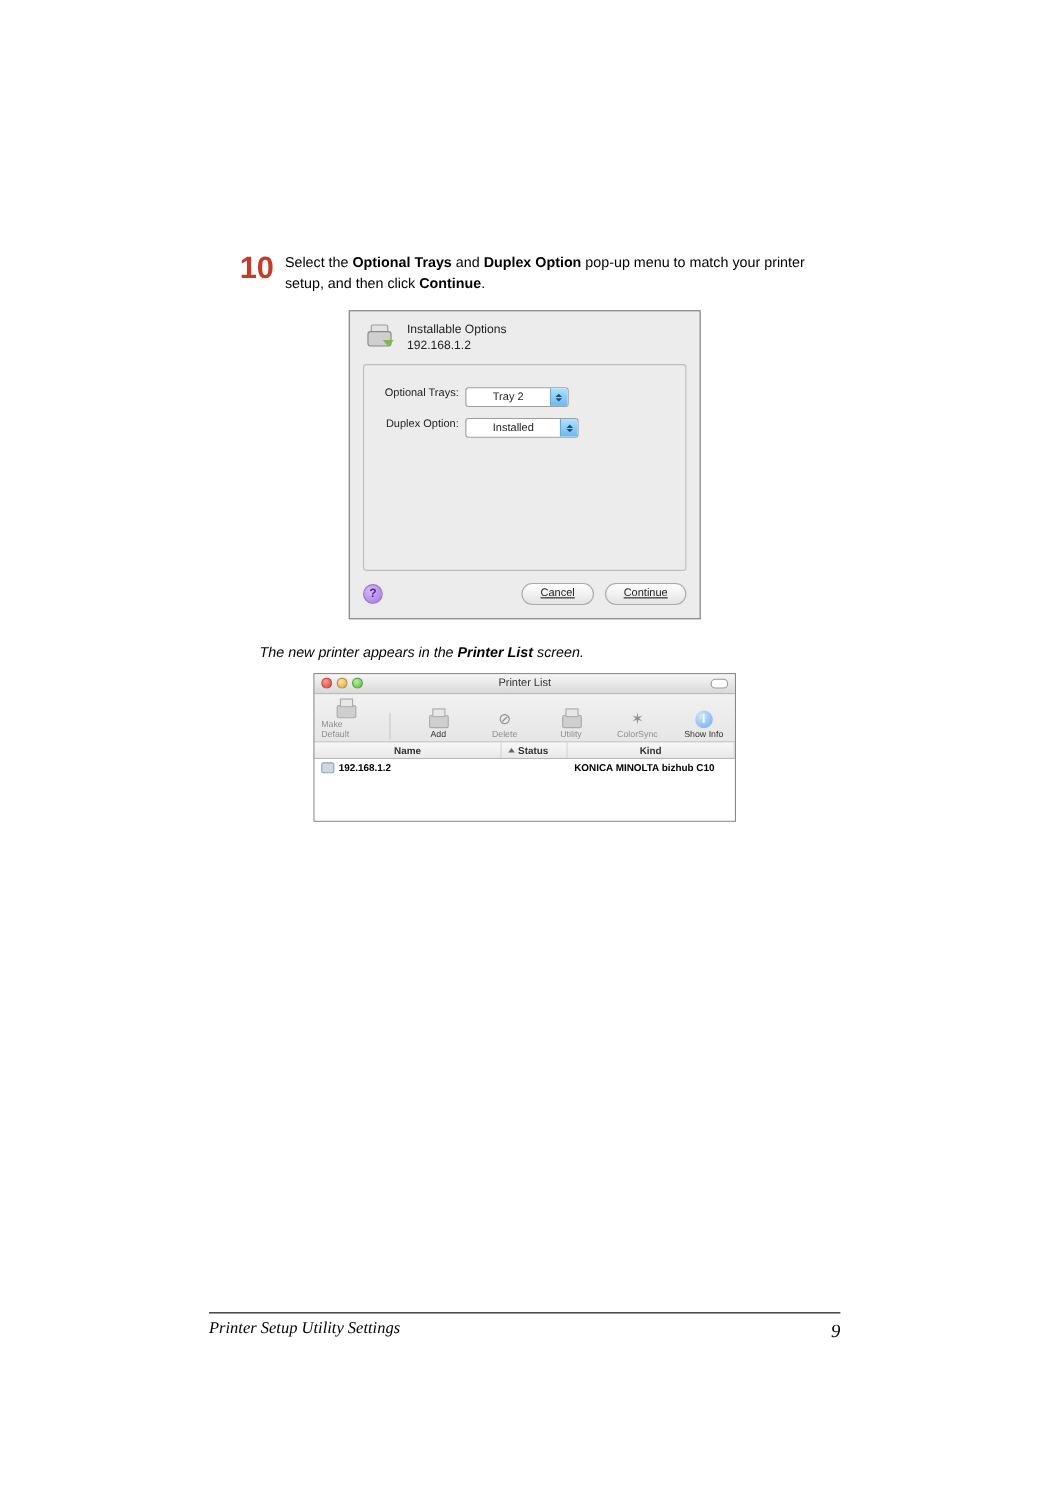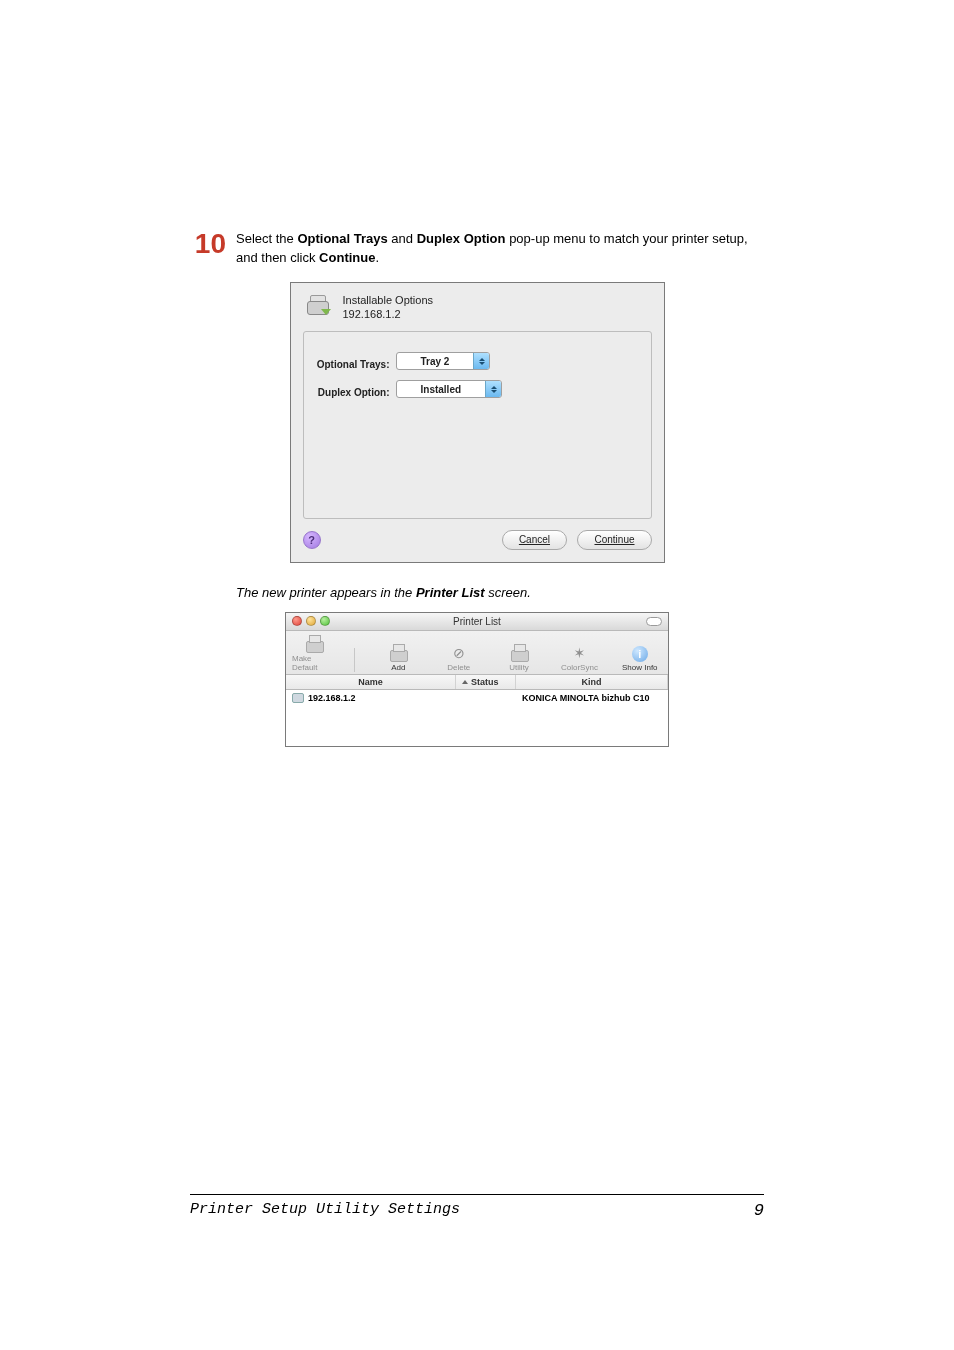--- a/index.html
+++ b/index.html
@@ -1,35 +1,35 @@
 <!DOCTYPE html>
 <html><head>
 <meta charset="utf-8">
 <style>
   * { box-sizing: border-box; margin: 0; padding: 0; }
   html, body { width: 954px; height: 1350px; background: #fff; font-family: Arial, Helvetica, sans-serif; color: #000; }
   .page { position: relative; width: 954px; height: 1350px; padding: 230px 190px 0 190px; }
   .step-row { display: flex; align-items: flex-start; gap: 10px; margin-bottom: 14px; }
-  .step-num { font-family: Arial, Helvetica, sans-serif; font-size: 28px; font-weight: bold; color: #c63a29; line-height: 1; min-width: 36px; text-align: right; }
+  .step-num { font-family: Arial, Helvetica, sans-serif; font-size: 28px; font-weight: bold; color: #c63a29; line-height: 1; min-width: 36px; text-align: right; margin-left: 23px; }
   .step-text { font-size: 13px; line-height: 1.45; flex: 1; }
   .step-text b { font-weight: bold; }
 
   
-  .shot1 { width: 375px; margin: 8px auto 22px auto; border: 1px solid #7a7a7a; background: #ececec; font-family: "Lucida Grande", Arial, sans-serif; color: #222; }
+  .shot1 { width: 320px; margin: 8px auto 22px auto; border: 1px solid #7a7a7a; background: #ececec; font-family: "Lucida Grande", Arial, sans-serif; color: #222; }
   .s1-head { display: flex; align-items: center; gap: 10px; padding: 10px 12px 6px 12px; }
   .s1-printer-icon { width: 30px; height: 28px; position: relative; }
   .s1-printer-icon .body { position: absolute; left: 4px; top: 8px; width: 22px; height: 14px; background: #cfcfcf; border: 1px solid #888; border-radius: 3px; }
   .s1-printer-icon .top { position: absolute; left: 7px; top: 2px; width: 16px; height: 8px; background: #e2e2e2; border: 1px solid #999; border-radius: 2px; }
   .s1-printer-icon .arrow { position: absolute; left: 18px; top: 16px; width: 0; height: 0; border-left: 5px solid transparent; border-right: 5px solid transparent; border-top: 6px solid #7fb84d; }
   .s1-titles { font-size: 11px; line-height: 1.3; }
   .s1-title { font-weight: normal; }
   .s1-sub { font-weight: normal; }
   .s1-inner { margin: 4px 12px 10px 12px; border: 1px solid #bdbdbd; border-radius: 3px; background: #ececec; padding: 10px 12px; height: 188px; }
   .s1-msg { font-size: 9px; line-height: 1.35; padding-bottom: 8px; border-bottom: 1px solid #c9c9c9; }
-  .s1-row { display: flex; align-items: flex-end; gap: 6px; margin-top: 10px; font-size: 10px; font-weight: bold; }
+  .s1-row { display: flex; align-items: flex-start; gap: 6px; margin-top: 10px; font-size: 10px; }
   .s1-label { width: 74px; text-align: right; }
   .mac-select { display: flex; align-items: center; background: #fff; border: 1px solid #9f9f9f; border-radius: 3px; height: 18px; font-size: 10px; overflow: hidden; }
   .mac-select .val { padding: 0 24px; min-width: 60px; }
   .mac-select .cap { background: linear-gradient(#aee0ff,#6bb9f0); width: 16px; height: 100%; display: flex; flex-direction: column; align-items: center; justify-content: center; border-left: 1px solid #6aa7c9; }
   .mac-select .cap::before { content: ""; width: 0; height: 0; border-left: 3px solid transparent; border-right: 3px solid transparent; border-bottom: 3px solid #1a4f73; margin-bottom: 1px; }
   .mac-select .cap::after { content: ""; width: 0; height: 0; border-left: 3px solid transparent; border-right: 3px solid transparent; border-top: 3px solid #1a4f73; }
   .s1-foot { display: flex; align-items: center; justify-content: space-between; padding: 0 12px 12px 12px; }
   .help-badge { width: 18px; height: 18px; border-radius: 50%; background: radial-gradient(circle at 35% 30%, #d7b7ff, #a078e0); display: flex; align-items: center; justify-content: center; font-size: 11px; font-weight: bold; color: #4a2d7a; border: 1px solid #9674cb; }
   .mac-btn { display: inline-flex; align-items: center; justify-content: center; height: 20px; padding: 0 16px; font-size: 10px; border: 1px solid #a9a9a9; border-radius: 10px; background: linear-gradient(#ffffff,#e3e3e3); margin-left: 6px; text-decoration: underline; }
 
@@ -61,21 +61,21 @@
   .s2-header-row .colB { flex: 0 0 60px; display:flex; align-items:center; gap:3px; }
   .s2-header-row .colC { flex: 1; }
   .sort-tri { width:0; height:0; border-left:3px solid transparent; border-right:3px solid transparent; border-bottom:4px solid #666; }
   .s2-body { background:#fff; height: 56px; }
   .s2-row { display:flex; font-size:9px; padding: 3px 6px; }
   .s2-row .colA { flex:0 0 170px; display:flex; align-items:center; gap:4px; font-weight:bold; }
   .s2-row .colB { flex:0 0 60px; }
   .s2-row .colC { flex:1; font-weight:bold; }
   .miniprinter { width:12px; height:10px; background:#cfd8e0; border:1px solid #8aa; border-radius:2px; }
 
-  .footer { position: absolute; left: 190px; right: 190px; bottom: 130px; border-top: 1.5px solid #000; display: flex; justify-content: space-between; padding-top: 6px; font-family: Liberation Mono, monospace; margin-top: 23px; }
+  .footer { position: absolute; left: 190px; right: 190px; bottom: 130px; border-top: 1.5px solid #000; display: flex; justify-content: space-between; padding-top: 6px; font-family: Liberation Serif, serif; margin-top: 23px; }
   .footer .ftitle { font-style: italic; font-size: 15px; }
   .footer .pnum { font-style: italic; font-size: 17px; }
 </style>
 </head>
 <body>
 
 <div class="page">
 
   <div class="step-row">
     <div class="step-num">10</div>

